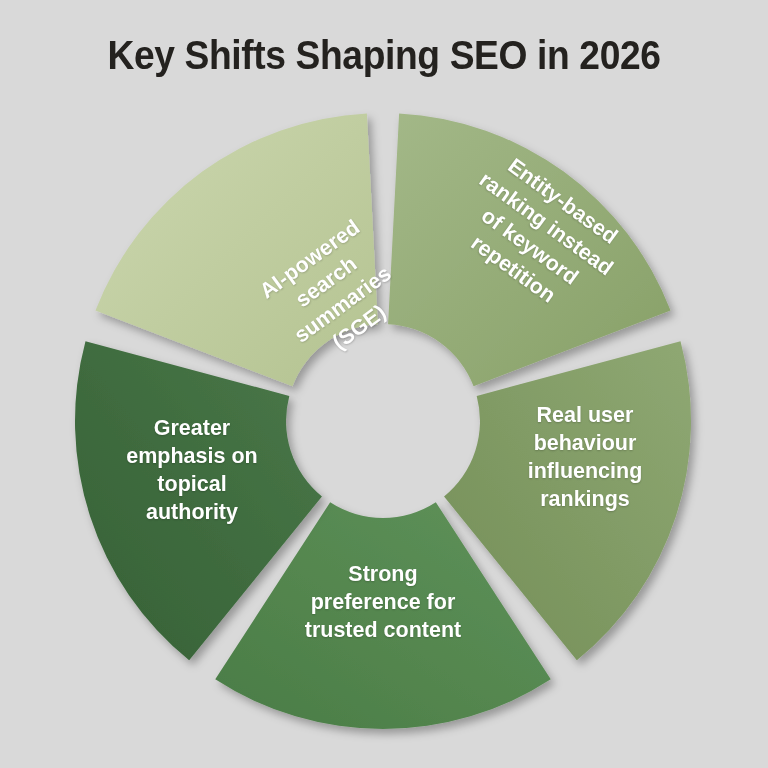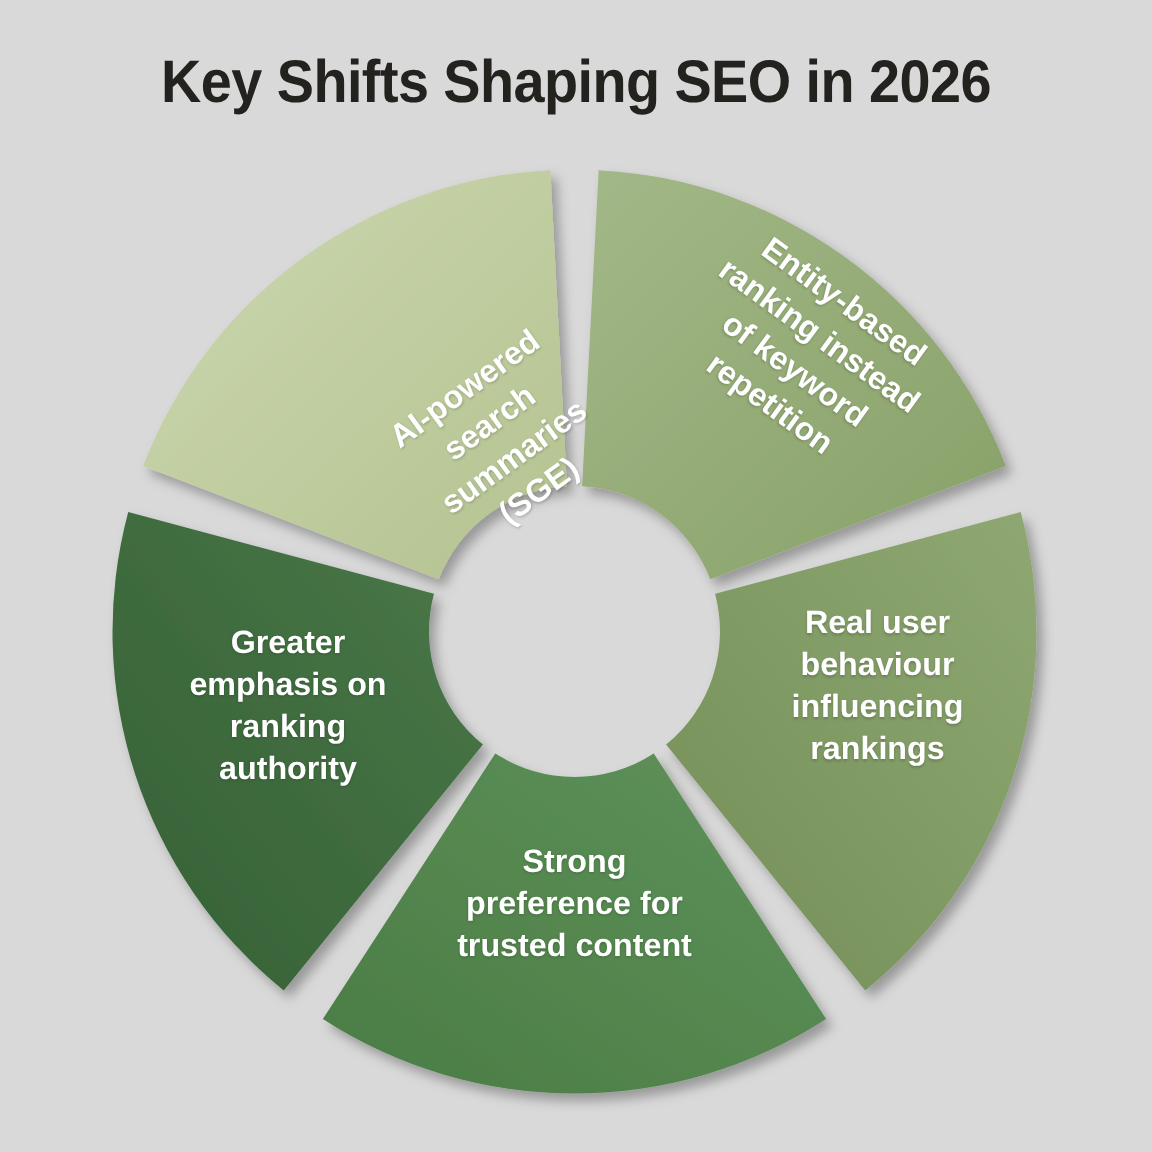--- a/index.html
+++ b/index.html
@@ -105,17 +105,17 @@
 repetition</div>
       <div class="segment-label" style="left: 490px; top: 402px; width: 190px;">Real user
 behaviour
 influencing
 rankings</div>
       <div class="segment-label" style="left: 268px; top: 561px; width: 230px; text-align: center;">Strong
 preference for
 trusted content</div>
       <div class="segment-label" style="left: 92px; top: 415px; width: 200px;">Greater
 emphasis on
-ranking
+topical
 authority</div>
     </div>
 
 </div>
 
 </body></html>

